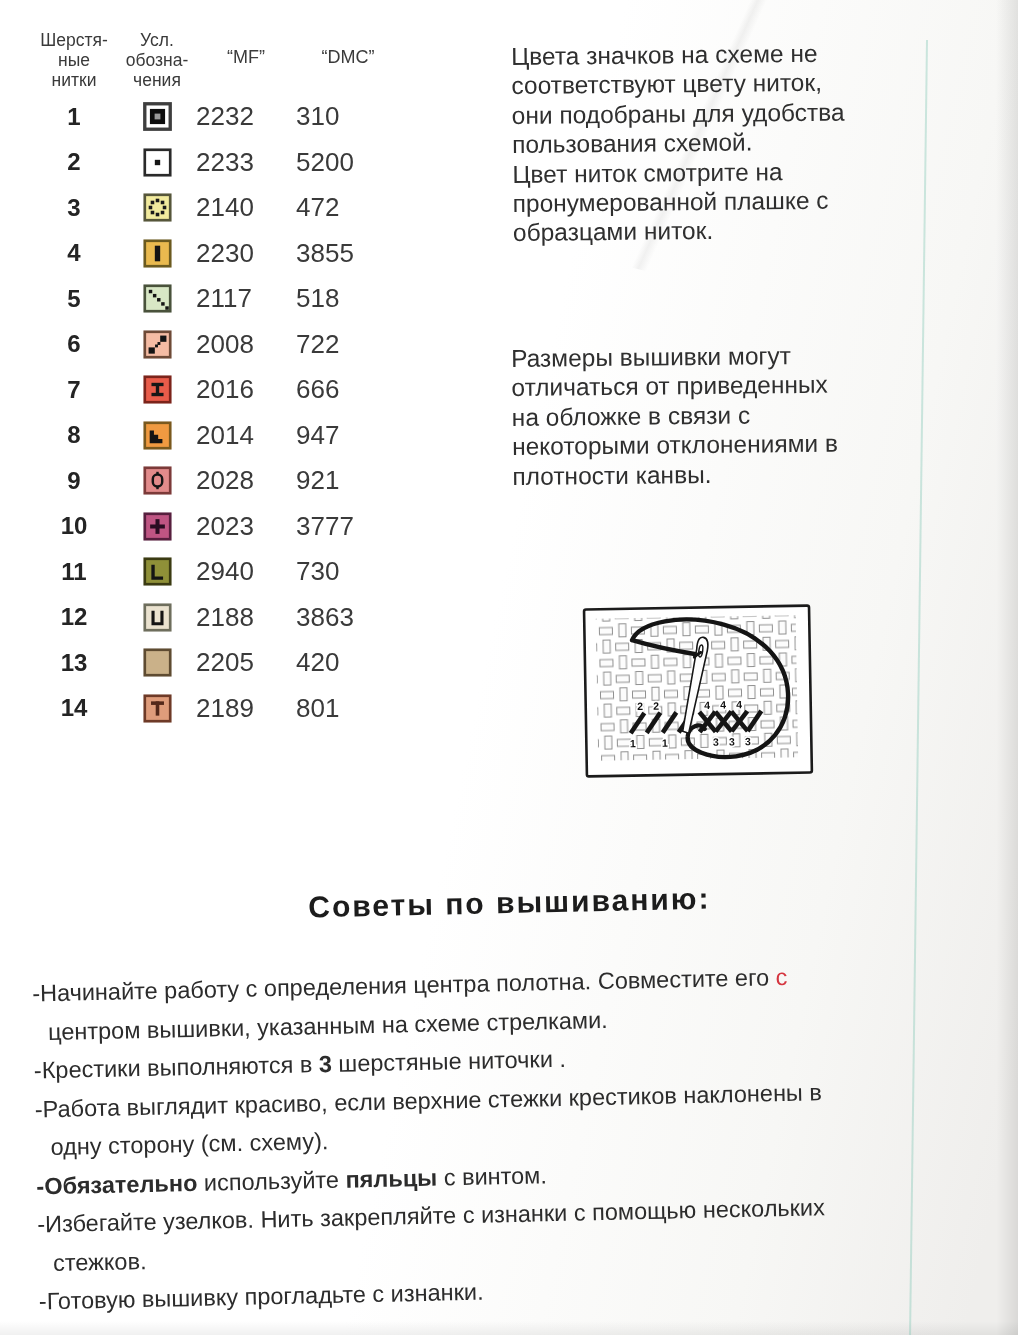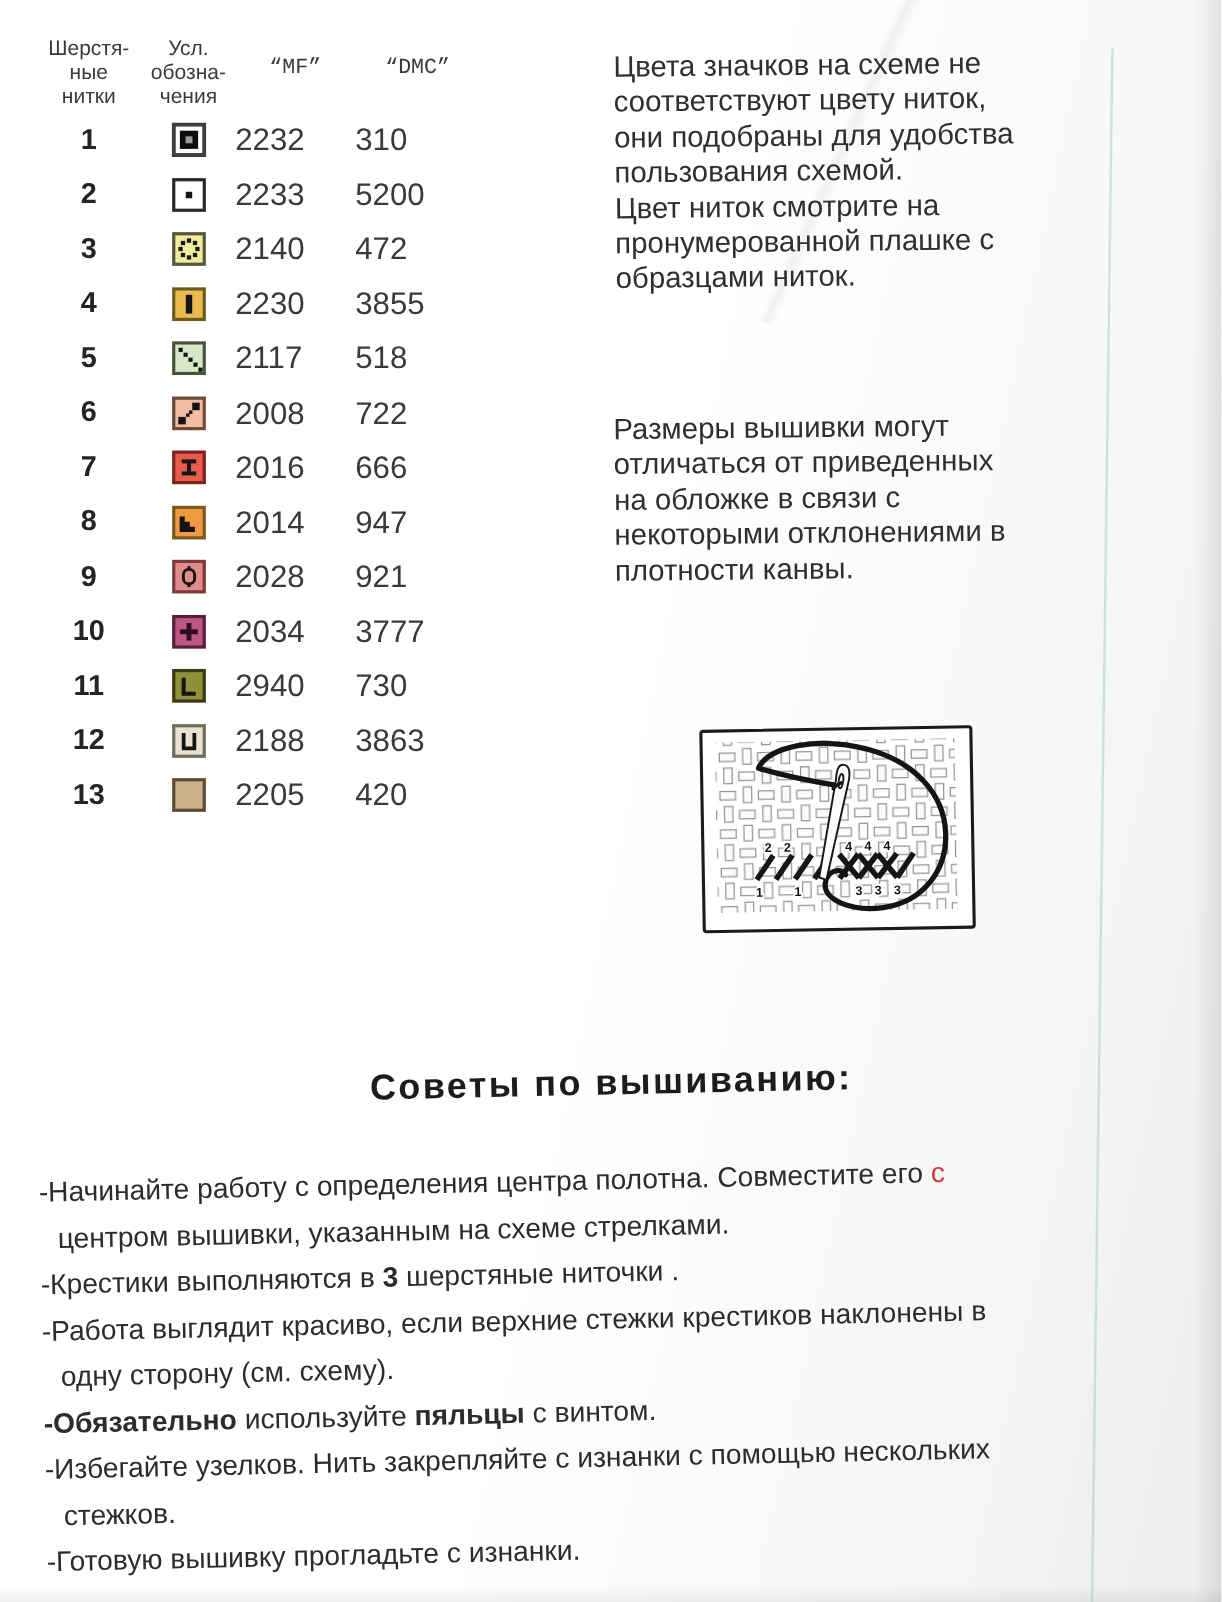--- a/index.html
+++ b/index.html
@@ -13,21 +13,21 @@
   .crease{position:absolute;left:640px;top:-20px;width:120px;height:300px;
         background:linear-gradient(100deg,rgba(0,0,0,0) 46%,rgba(0,0,0,0.05) 50%,rgba(0,0,0,0) 55%);
         transform:rotate(14deg);}
   .streak{position:absolute;left:926px;top:40px;width:2px;height:1320px;
         background:rgba(132,199,182,0.40);transform:rotate(0.75deg);transform-origin:top left;}
 
   
   .thread-table{position:absolute;left:30px;top:30px;}
   .t-head,.t-row{display:grid;grid-template-columns:88px 78px 100px 104px;}
   .h-cell{font-size:17.5px;line-height:20px;text-align:center;white-space:pre-line;color:#3a3a3a;}
-  .h-quoted{padding-top:17px;font-size:18px;font-family:Liberation Mono, monospace;}
+  .h-quoted{padding-top:17px;font-size:18px;}
   .t-body{margin-top:4px;}
   .t-row{height:45.5px;align-items:center;}
   .c-num{text-align:center;font-weight:bold;font-size:24px;color:#242424;}
   .c-sym{display:flex;justify-content:center;align-items:center;}
   .c-sym svg{display:block;}
   .c-mf,.c-dmc{text-align:left;font-size:26px;color:#3a3a3a;}
 
   
   .note{position:absolute;left:511px;width:480px;margin:0;font-size:24.5px;line-height:29.4px;
         color:#2f2f2f;white-space:pre-line;transform:rotate(-0.6deg);transform-origin:0 0;}
@@ -193,21 +193,21 @@
 
     <div class="t-row">
       <div class="c-num">10</div>
       <div class="c-sym">
             <svg viewBox="0 0 26 26" width="29" height="29">
               <rect x="1.6" y="1.6" width="22.8" height="22.8" fill="#bf5583" stroke="#571f3e" stroke-width="2.4"></rect>
               <rect x="11.2" y="6.4" width="3.6" height="13.2" fill="#2a0d22"></rect>
               <rect x="6.4" y="11.2" width="13.2" height="3.6" fill="#2a0d22"></rect>
             </svg>
           </div>
-      <div class="c-mf">2034</div>
+      <div class="c-mf">2023</div>
       <div class="c-dmc">3777</div>
     </div>
 
     <div class="t-row">
       <div class="c-num">11</div>
       <div class="c-sym">
             <svg viewBox="0 0 26 26" width="29" height="29">
               <rect x="1.6" y="1.6" width="22.8" height="22.8" fill="#8f9038" stroke="#3b3b12" stroke-width="2.4"></rect>
               <path d="M9,7 L9,19 L18,19" fill="none" stroke="#141414" stroke-width="3"></path>
             </svg>
@@ -232,20 +232,32 @@
       <div class="c-num">13</div>
       <div class="c-sym">
             <svg viewBox="0 0 26 26" width="29" height="29">
               <rect x="1.6" y="1.6" width="22.8" height="22.8" fill="#cab189" stroke="#5e4b31" stroke-width="2.4"></rect>
             </svg>
           </div>
       <div class="c-mf">2205</div>
       <div class="c-dmc">420</div>
     </div>
 
+    <div class="t-row">
+      <div class="c-num">14</div>
+      <div class="c-sym">
+            <svg viewBox="0 0 26 26" width="29" height="29">
+              <rect x="1.6" y="1.6" width="22.8" height="22.8" fill="#df9c7b" stroke="#6e3a27" stroke-width="2.4"></rect>
+              <rect x="7.2" y="6.6" width="11.6" height="3.2" fill="#53281a"></rect>
+              <rect x="11.4" y="6.6" width="3.2" height="12.8" fill="#53281a"></rect>
+            </svg>
+          </div>
+      <div class="c-mf">2189</div>
+      <div class="c-dmc">801</div>
+    </div>
 
   </div>
   </section>
 
   <p class="note note-1">Цвета значков на схеме не
 соответствуют цвету ниток,
 они подобраны для удобства
 пользования схемой.
 Цвет ниток смотрите на
 пронумерованной плашке с

